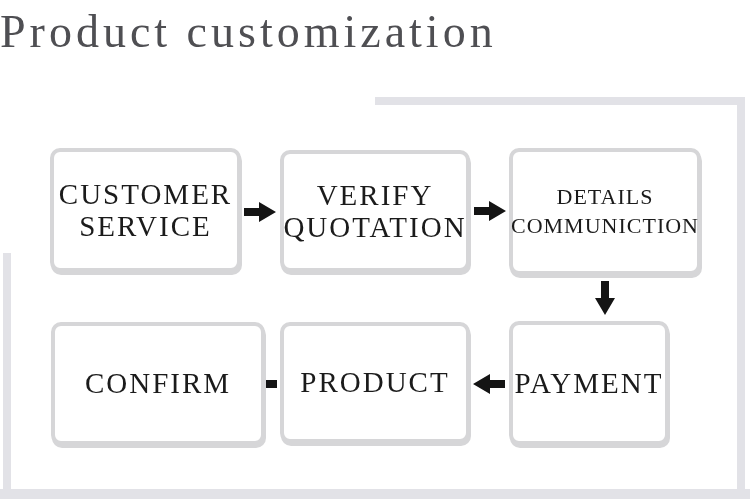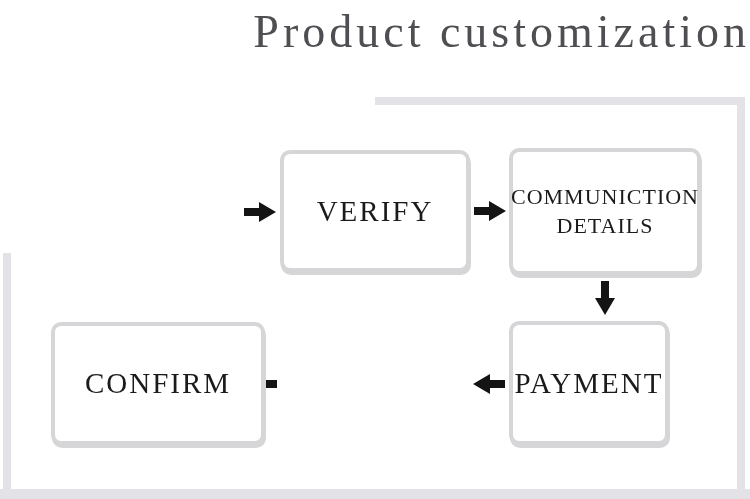--- a/index.html
+++ b/index.html
@@ -13,21 +13,21 @@
     height: 499px;
     background: #ffffff;
     overflow: hidden;
     font-family: "Liberation Serif", "DejaVu Serif", serif;
   }
   .title {
     position: absolute;
     left: 0;
     top: 6px;
     width: 750px;
-    text-align: right;
+    text-align: left;
     font-size: 46px;
     letter-spacing: 4px;
     line-height: 1.15;
     color: var(--title, #4f4f53);
     white-space: nowrap;
   }
   .band {
     position: absolute;
     background: var(--band, #e2e2e7);
   }
@@ -75,50 +75,58 @@
 
 <div class="canvas">
 
   <div class="title">Product customization</div>
 
   <div class="band band-top"></div>
   <div class="band band-right"></div>
   <div class="band band-bottom"></div>
   <div class="band band-left"></div>
 
+  <div class="node n-customer">
+    <span>CUSTOMER</span>
+    <span>SERVICE</span>
+  </div>
 
   <svg class="arrow a-1" width="32" height="20" viewBox="0 0 32 20">
     <path d="M0 6 H15 V0 L32 10 L15 20 V14 H0 Z" fill="currentColor"></path>
   </svg>
 
   <div class="node n-verify">
     <span>VERIFY</span>
+    <span>QUOTATION</span>
   </div>
 
   <svg class="arrow a-2" width="32" height="20" viewBox="0 0 32 20">
     <path d="M0 6 H15 V0 L32 10 L15 20 V14 H0 Z" fill="currentColor"></path>
   </svg>
 
   <div class="node n-comm">
+    <span>DETAILS</span>
     <span>COMMUNICTION</span>
-    <span>DETAILS</span>
   </div>
 
   <svg class="arrow a-3" width="20" height="34" viewBox="0 0 20 34">
     <path d="M6 0 H14 V17 H20 L10 34 L0 17 H6 Z" fill="currentColor"></path>
   </svg>
 
   <div class="node n-payment">
     <span>PAYMENT</span>
   </div>
 
   <svg class="arrow a-4" width="32" height="20" viewBox="0 0 32 20">
     <path d="M32 6 H17 V0 L0 10 L17 20 V14 H32 Z" fill="currentColor"></path>
   </svg>
 
+  <div class="node n-product">
+    <span>PRODUCT</span>
+  </div>
 
   <svg class="arrow a-5" width="32" height="20" viewBox="0 0 32 20">
     <path d="M32 6 H17 V0 L0 10 L17 20 V14 H32 Z" fill="currentColor"></path>
   </svg>
 
   <div class="node n-confirm">
     <span>CONFIRM</span>
   </div>
 
 </div>

